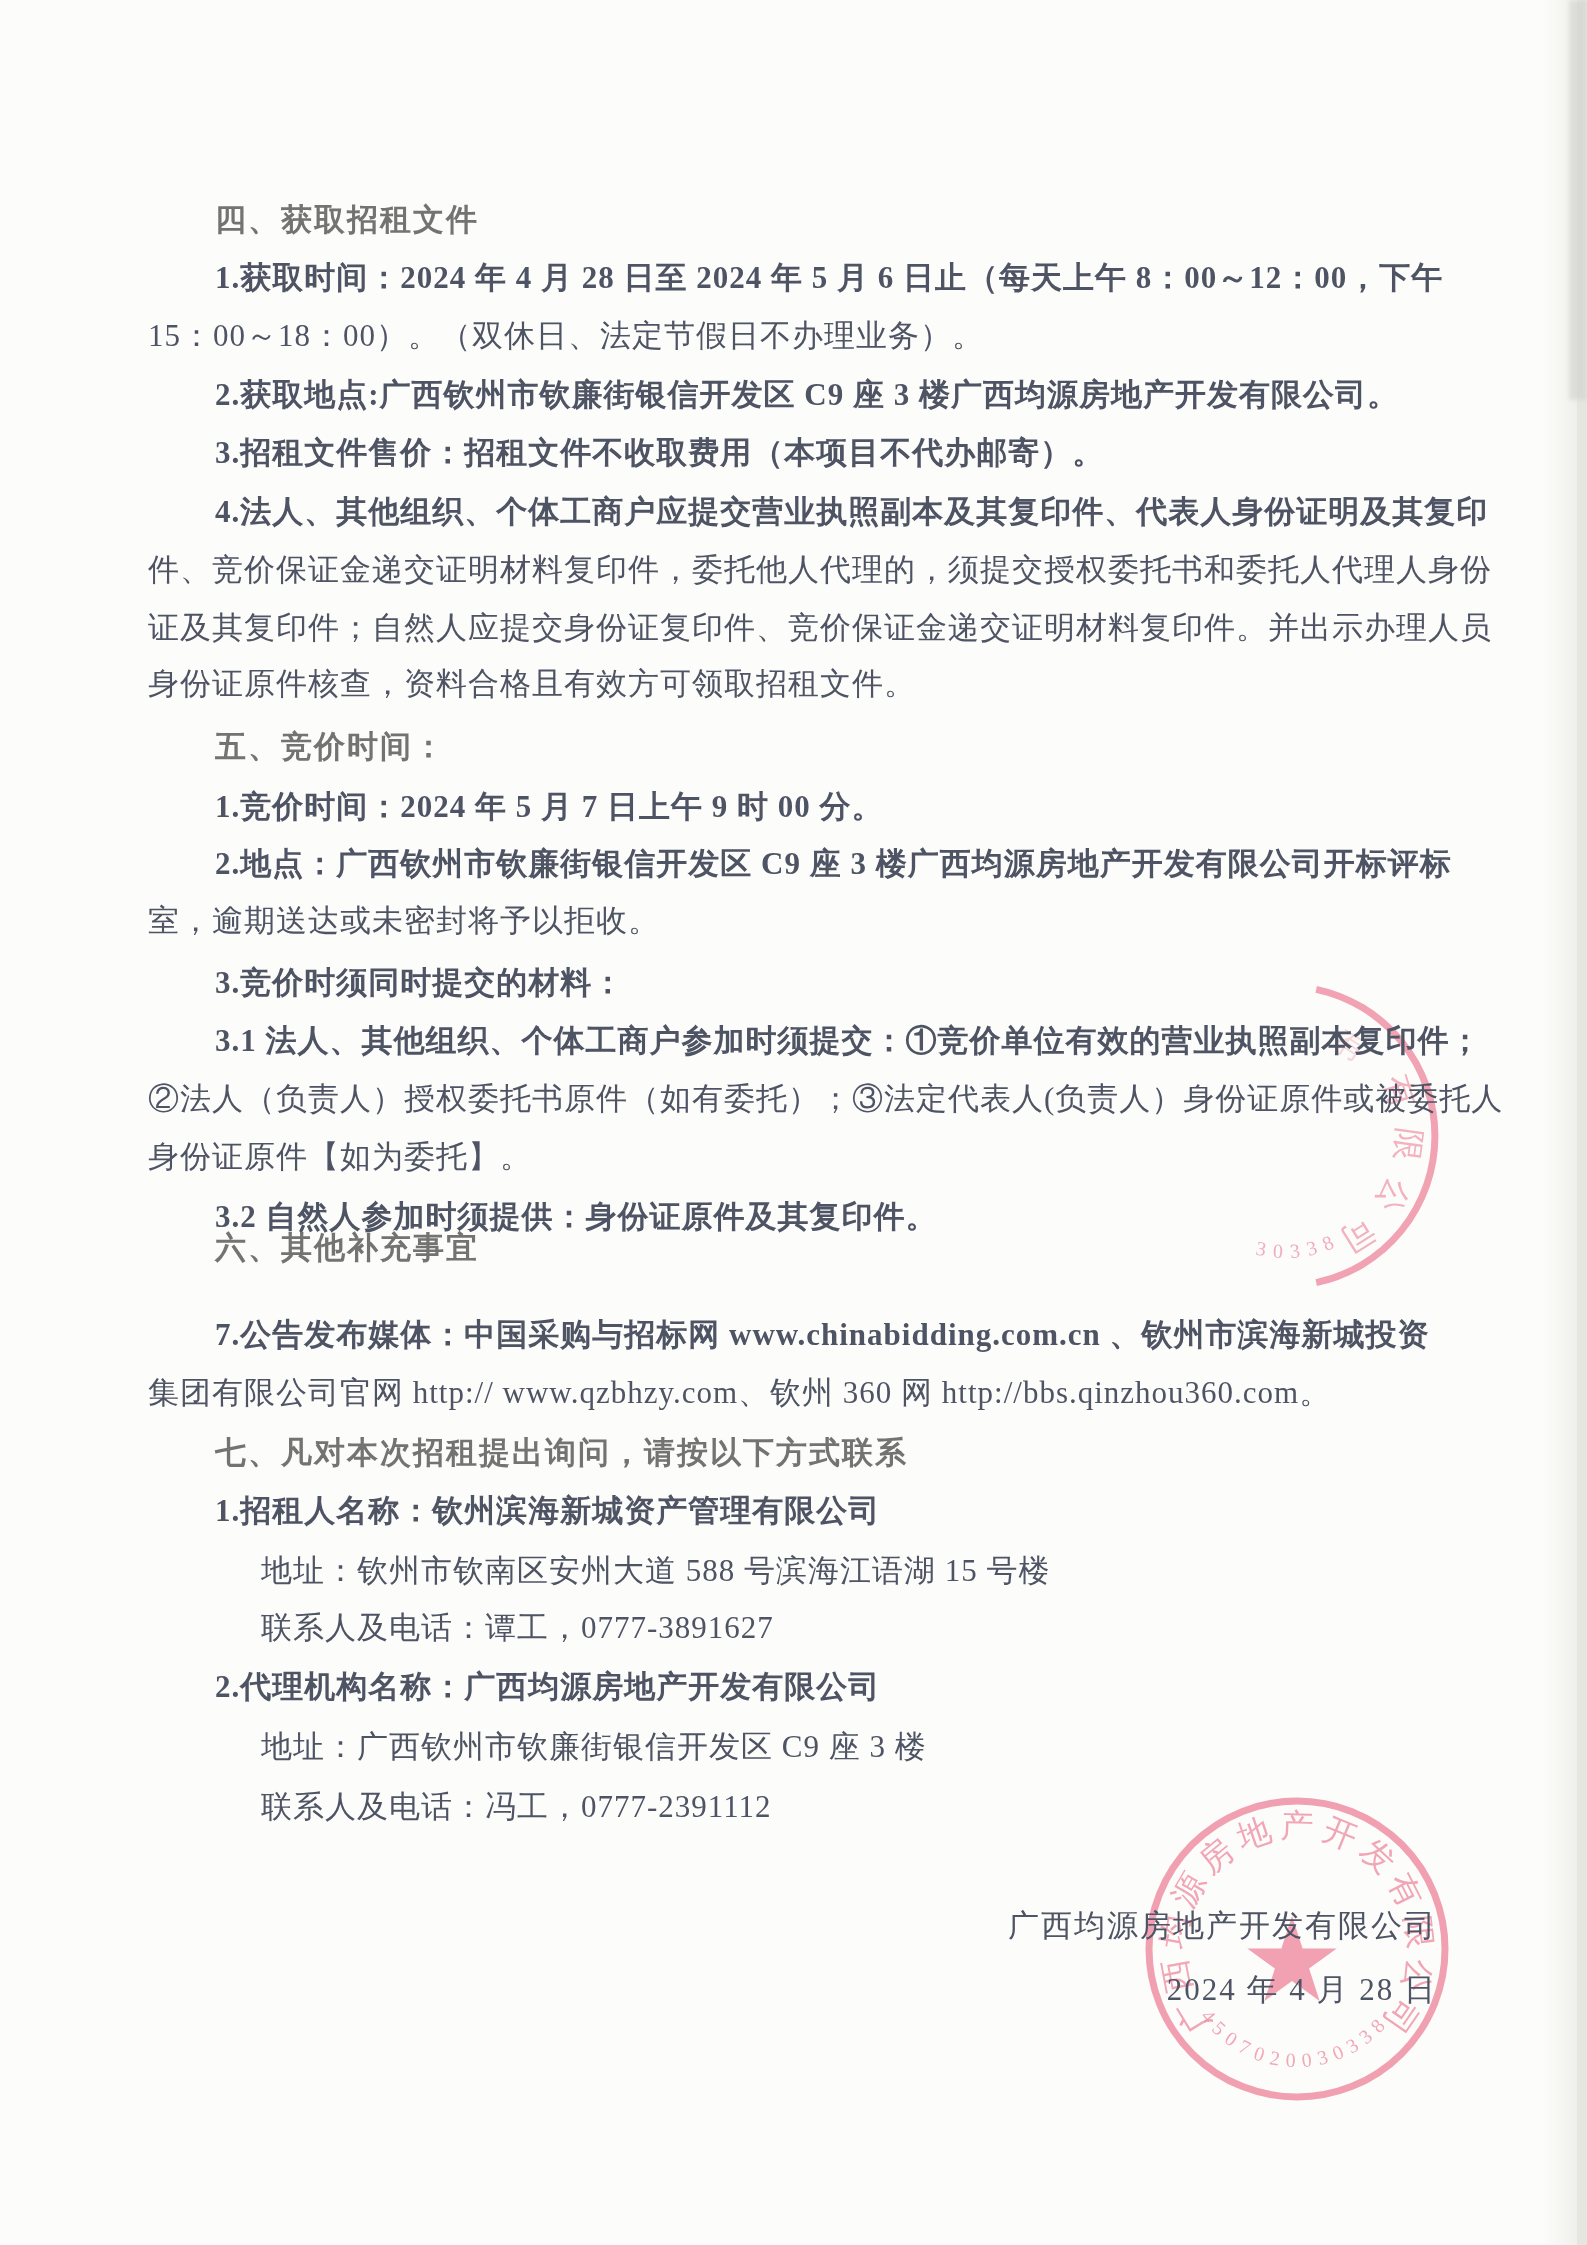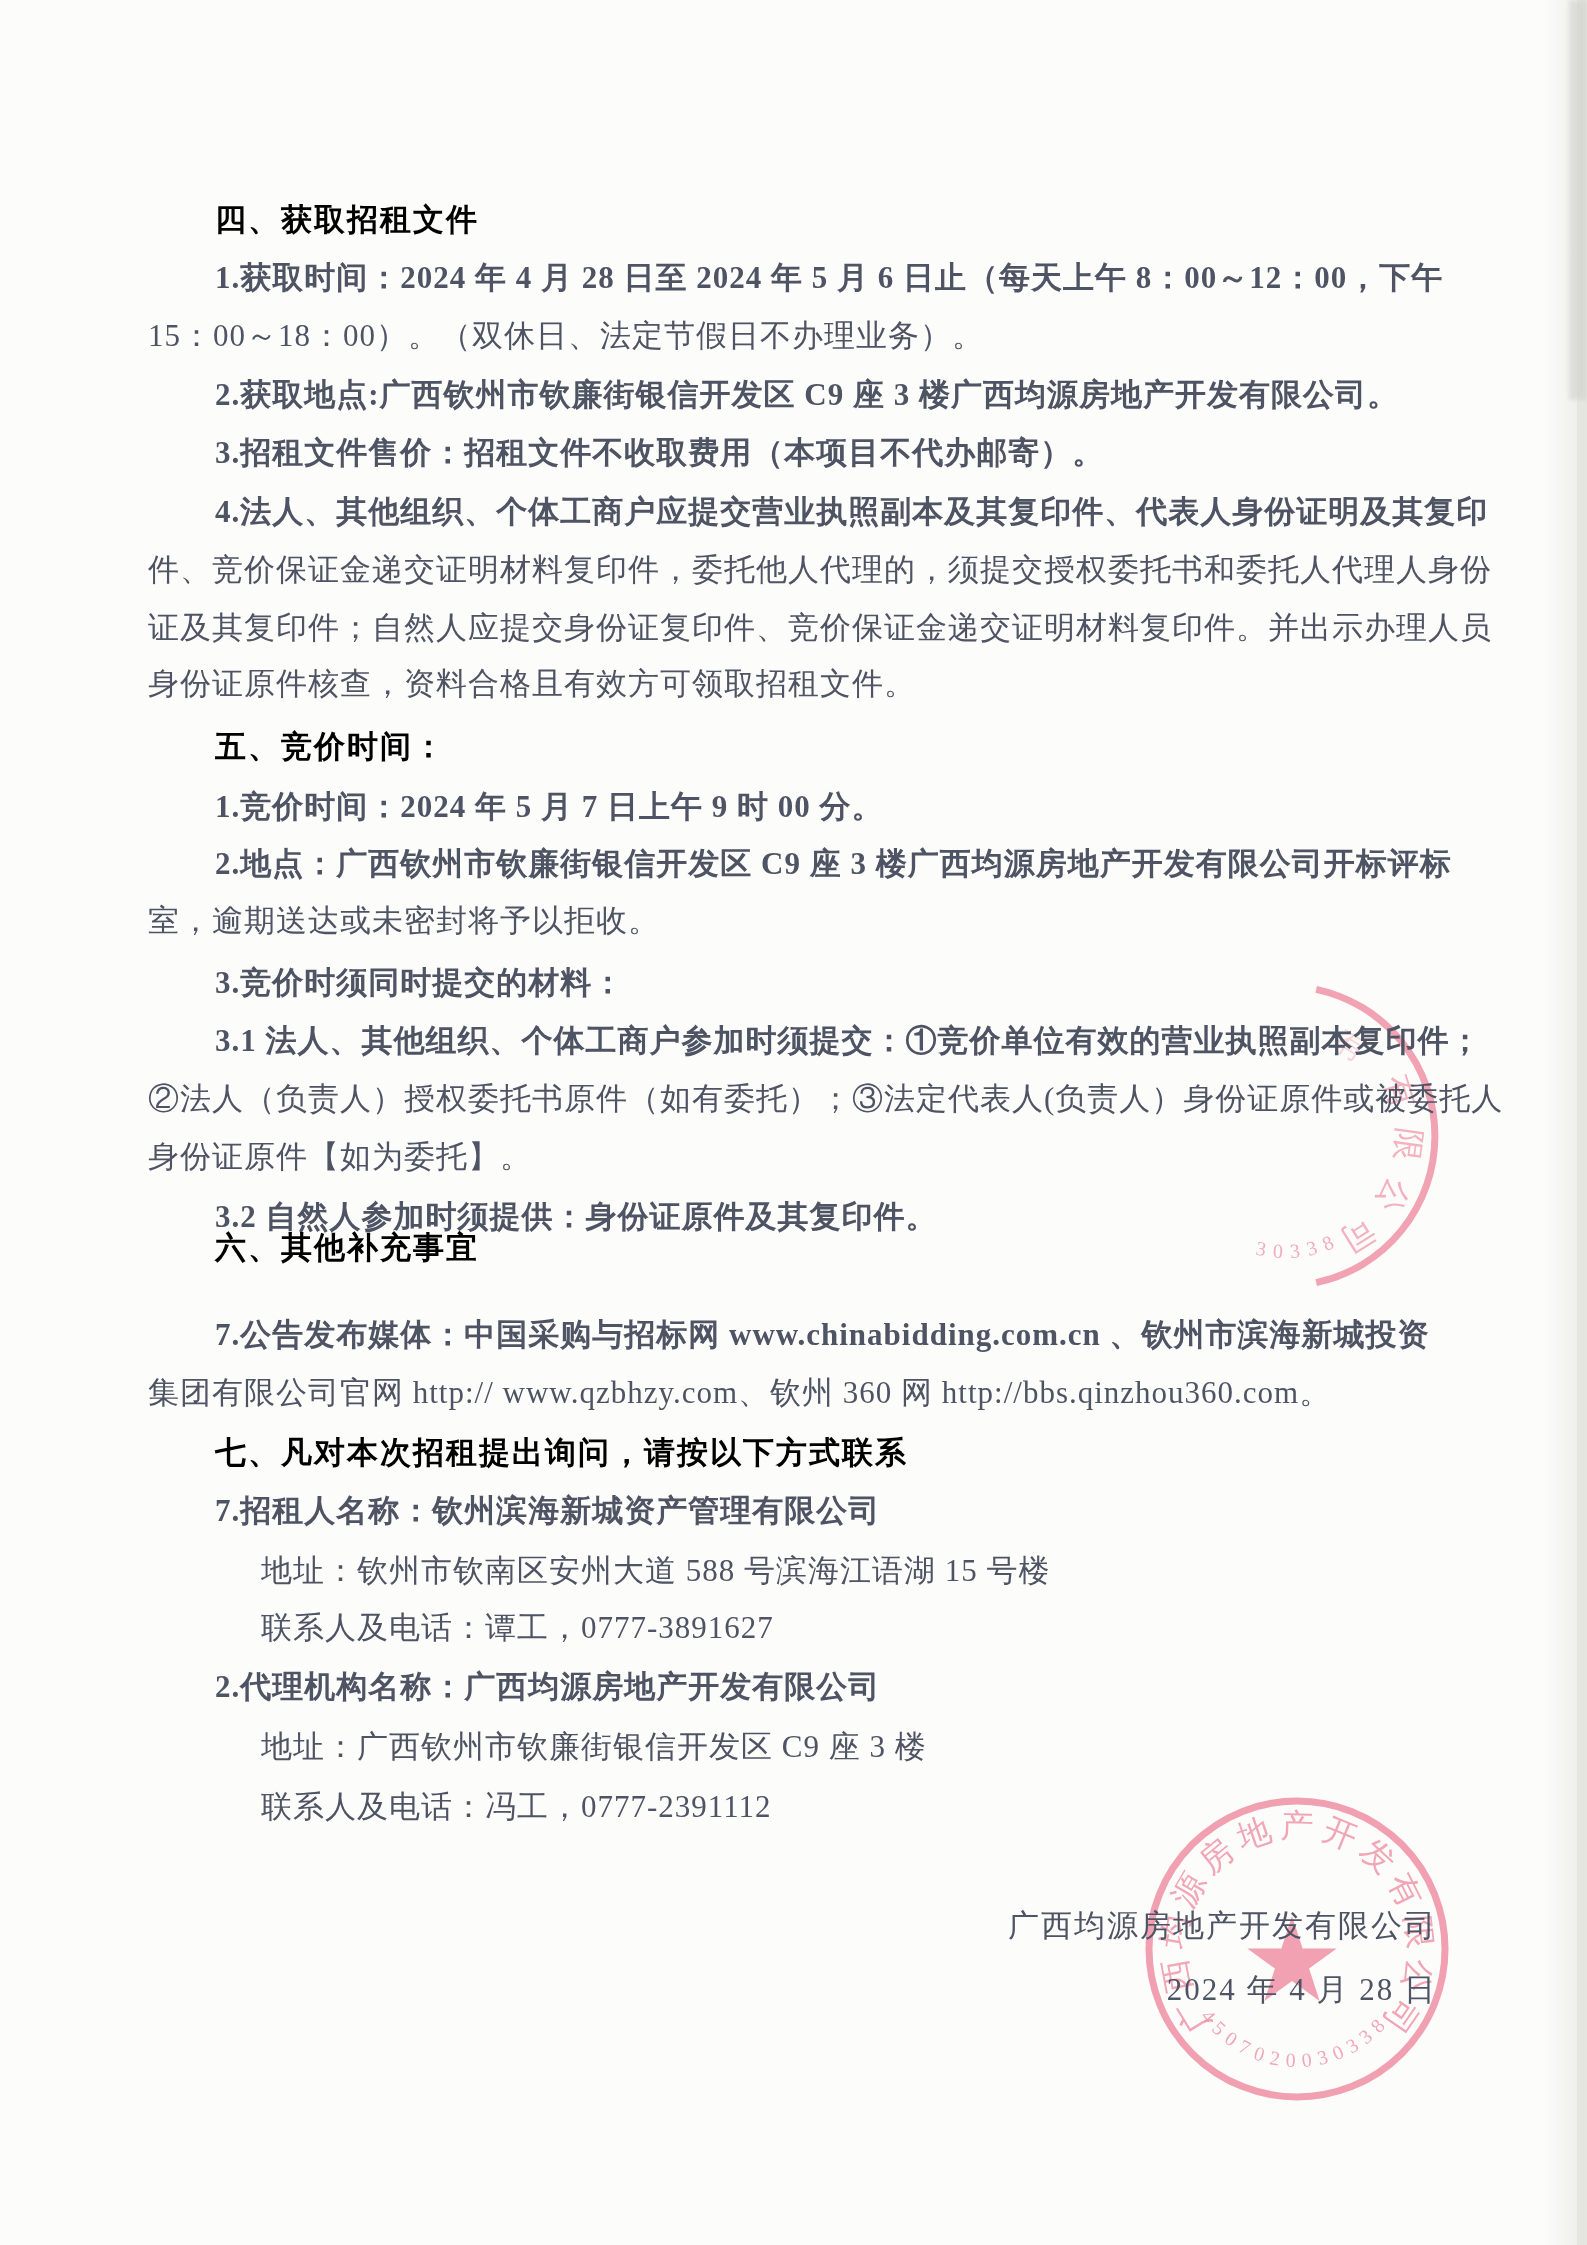--- a/index.html
+++ b/index.html
@@ -28,21 +28,21 @@
   }
   .line{
     position:absolute;left:148px;
     font-size:31px;line-height:1.05;letter-spacing:1px;
     color:#4e5464;white-space:pre;
   }
   .p{left:215px;font-weight:bold;}      
   .s{left:261px;}      
   .h{
     font-family:"Liberation Sans","DejaVu Sans",sans-serif;
-    font-weight:700;color:#000000;letter-spacing:2px;font-size:31px;
+    font-weight:700;color:#737373;letter-spacing:2px;font-size:31px;
   }
   .sig{
     position:absolute;right:150px;text-align:right;
     font-size:31px;letter-spacing:2px;color:#4e5464;white-space:pre;
   }
   .seal{position:absolute;}
   .seal text{font-family:"Liberation Serif","DejaVu Serif",serif;}
 </style>
 </head>
 <body>
@@ -99,21 +99,21 @@
     <div class="line" style="top:905px">室，逾期送达或未密封将予以拒收。</div>
     <div class="line p" style="top:967px">3.竞价时须同时提交的材料：</div>
     <div class="line p" style="top:1025px">3.1 法人、其他组织、个体工商户参加时须提交：①竞价单位有效的营业执照副本复印件；</div>
     <div class="line" style="top:1083px">②法人（负责人）授权委托书原件（如有委托）；③法定代表人(负责人）身份证原件或被委托人</div>
     <div class="line" style="top:1141px">身份证原件【如为委托】。</div>
     <div class="line p" style="top:1201px">3.2 自然人参加时须提供：身份证原件及其复印件。</div>
     <div class="line h p" style="top:1232px">六、其他补充事宜</div>
     <div class="line p" style="top:1319px">7.公告发布媒体：中国采购与招标网 www.chinabidding.com.cn 、钦州市滨海新城投资</div>
     <div class="line" style="top:1377px">集团有限公司官网 http:// www.qzbhzy.com、钦州 360 网 http://bbs.qinzhou360.com。</div>
     <div class="line h p" style="top:1437px">七、凡对本次招租提出询问，请按以下方式联系</div>
-    <div class="line p" style="top:1495px">7.招租人名称：钦州滨海新城资产管理有限公司</div>
+    <div class="line p" style="top:1495px">1.招租人名称：钦州滨海新城资产管理有限公司</div>
     <div class="line s" style="top:1555px">地址：钦州市钦南区安州大道 588 号滨海江语湖 15 号楼</div>
     <div class="line s" style="top:1612px">联系人及电话：谭工，0777-3891627</div>
     <div class="line p" style="top:1671px">2.代理机构名称：广西均源房地产开发有限公司</div>
     <div class="line s" style="top:1731px">地址：广西钦州市钦廉街银信开发区 C9 座 3 楼</div>
     <div class="line s" style="top:1791px">联系人及电话：冯工，0777-2391112</div>
 
     <div class="sig" style="top:1905px">广西均源房地产开发有限公司</div>
     <div class="sig" style="top:1969px">2024 年 4 月 28 日</div>
   </main>
 

